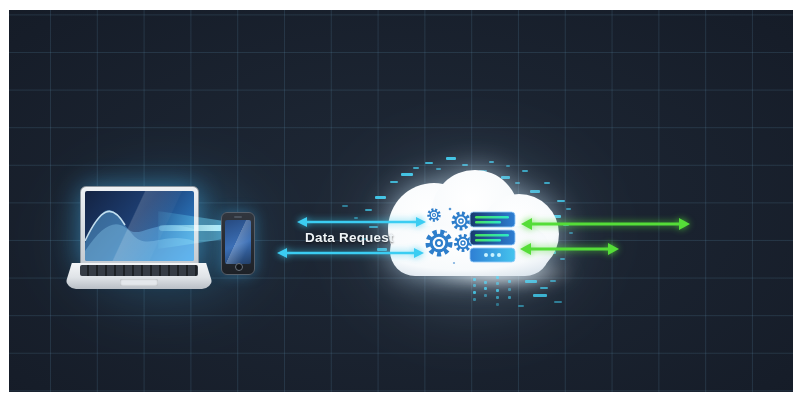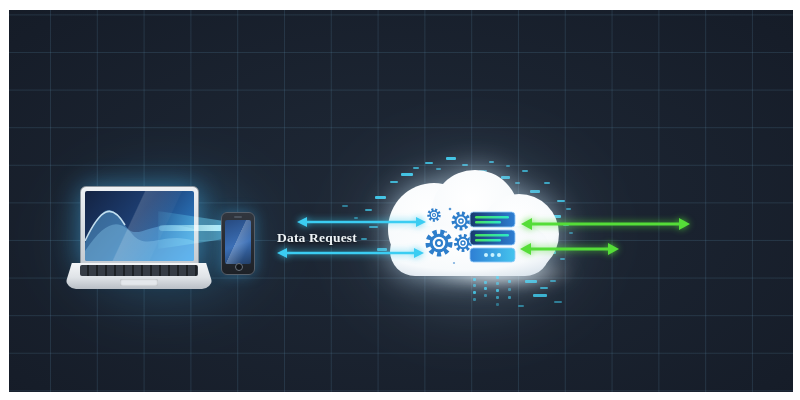--- a/index.html
+++ b/index.html
@@ -65,21 +65,21 @@
   .cloud-shape{fill:url(#cloudGrad);}
   .cloud-group{filter:drop-shadow(0 0 14px rgba(205,235,255,0.55));}
   .gear{stroke:var(--gear,#2e7ecb);fill:none;}
   .server-row{stroke:rgba(150,205,250,0.85);stroke-width:1;}
   .arrow-request{filter:drop-shadow(0 0 3.5px rgba(59,205,242,0.9));}
   .arrow-response{filter:drop-shadow(0 0 3.5px rgba(85,221,56,0.85));}
 
   
   .flow-label{position:absolute;color:var(--label-text,#eef3f6);font-size:13.5px;font-weight:700;
         letter-spacing:0.2px;text-shadow:0 1px 2px rgba(0,0,0,0.6);white-space:nowrap;}
-  .label-request{left:268px;top:220px;font-family:Liberation Serif, serif;}
+  .label-request{left:296px;top:220px;}
   .label-response{left:621px;top:231px;}
 </style>
 </head>
 <body>
 
 <div class="stage">
   <div class="panel">
     <div class="grid"></div>
     <div class="glow glow-laptop"></div>
     <div class="glow glow-cloud"></div>

